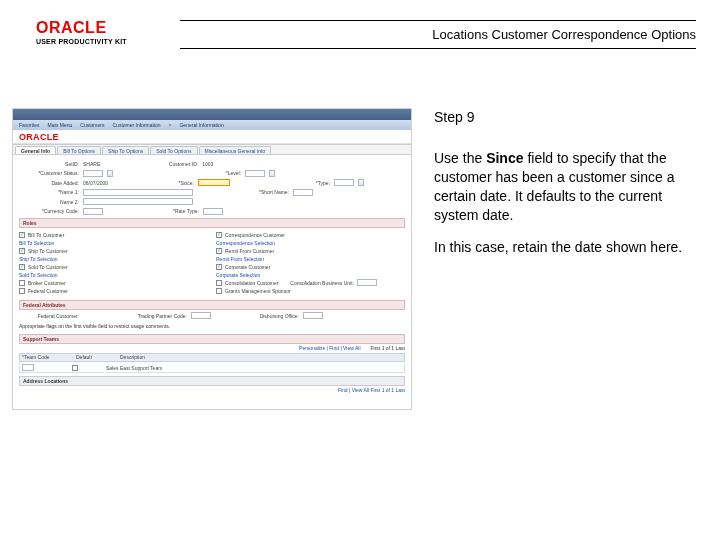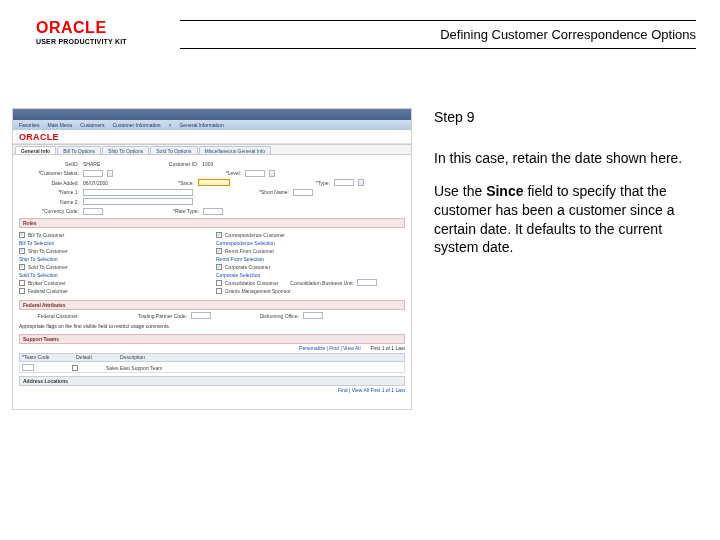--- a/index.html
+++ b/index.html
@@ -227,21 +227,21 @@
 </style>
 </head>
 <body>
 
 <div class="logo-area">
   <span class="oracle-logo">ORACLE</span>
   <span class="upk">USER PRODUCTIVITY KIT</span>
 </div>
 
 <div class="title-bar">
-  <span>Defining Customer Correspondence Options</span>
+  <span>Locations Customer Correspondence Options</span>
 </div>
 
 <div class="screenshot">
   <div class="ss-topbar"></div>
   <div class="ss-menubar">
     <span>Favorites</span>
     <span>Main Menu</span>
     <span>Customers</span>
     <span>Customer Information</span>
     <span>&gt;</span>
@@ -406,17 +406,17 @@
 
     <div class="ss-section gray">Address Locations</div>
     <div class="ss-page-row">
       <span class="pg">Find | View All   First 1 of 1 Last</span>
     </div>
   </div>
 </div>
 
 <div class="instructions">
   <div class="step">Step 9</div>
-  <p>In this case, retain the date shown here.</p>
   <p>
     <span>Use the </span><b>Since</b><span> field to specify that the customer has been a customer since a certain date. It defaults to the current system date.</span>
   </p>
+  <p>In this case, retain the date shown here.</p>
 </div>
 
 </body></html>

